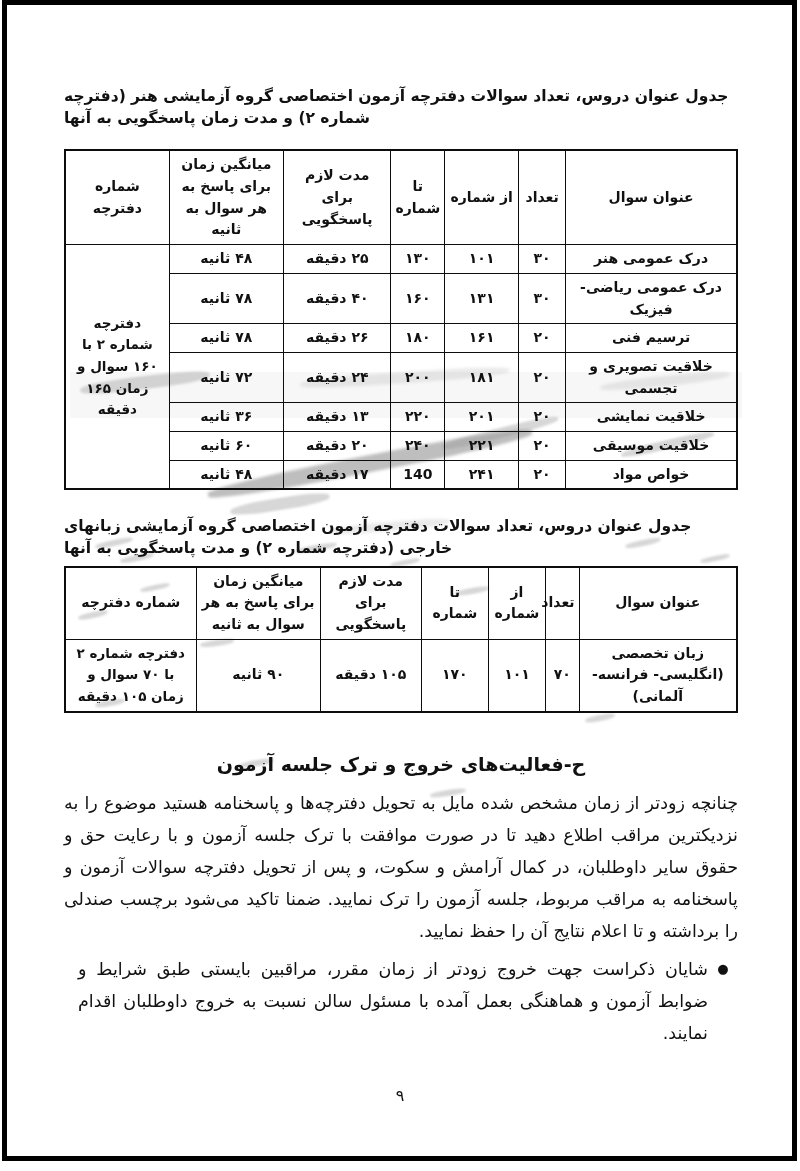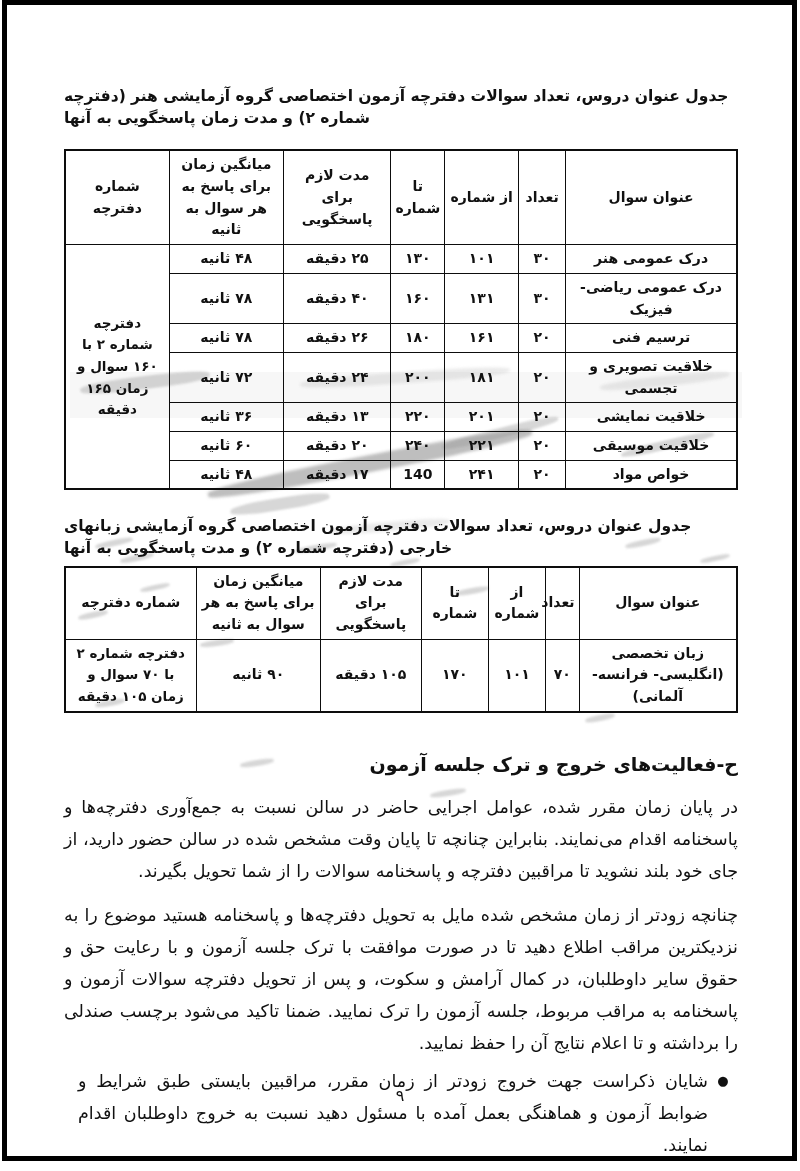--- a/index.html
+++ b/index.html
@@ -35,21 +35,21 @@
     padding:3px 4px; line-height:1.55; font-weight:600;
   }
   .t1 thead th { height:48px; }
   .t1 tbody td { height:28px; }
   .t2 thead th { height:50px; }
   .t2 tbody td { height:56px; }
   .booklet-cell { font-size:13.5px; line-height:1.6; }
 
   
   .section-heading {
-    margin-top:40px; font-size:19px; font-weight:bold; text-align:right;
+    margin-top:40px; font-size:19px; font-weight:bold; text-align:center;
   }
   .para {
     margin-top:16px; font-size:17.5px; line-height:32px;
     text-align:justify; font-weight:500;
   }
   .para.p2 { margin-top:12px; }
   .bullet-row { display:flex; margin-top:6px; }
   .bullet-dot {
     flex:0 0 30px; text-align:center; font-size:13px; line-height:32px;
   }
@@ -216,23 +216,22 @@
         <td>۱۷۰</td>
         <td>۱۰۵ دقیقه</td>
         <td>۹۰ ثانیه</td>
         <td class="booklet-cell">دفترچه شماره ۲ با ۷۰ سوال و زمان ۱۰۵ دقیقه</td>
       </tr>
     </tbody>
   </table>
 
   <div class="section-heading">ح-فعالیت‌های خروج و ترک جلسه آزمون</div>
 
-  <p class="para p1">در پایان زمان مقرر شده، عوامل اجرایی حاضر در سالن نسبت به جمع‌آوری دفترچه‌ها و پاسخنامه اقدام می‌نمایند. بنابراین چنانچه تا پایان وقت مشخص شده در سالن حضور دارید، از جای خود بلند نشوید تا مراقبین دفترچه و پاسخنامه سوالات را از شما تحویل بگیرند.</p>
   <p class="para p2">چنانچه زودتر از زمان مشخص شده مایل به تحویل دفترچه‌ها و پاسخنامه هستید موضوع را به نزدیکترین مراقب اطلاع دهید تا در صورت موافقت با ترک جلسه آزمون و با رعایت حق و حقوق سایر داوطلبان، در کمال آرامش و سکوت، و پس از تحویل دفترچه سوالات آزمون و پاسخنامه به مراقب مربوط، جلسه آزمون را ترک نمایید. ضمنا تاکید می‌شود برچسب صندلی را برداشته و تا اعلام نتایج آن را حفظ نمایید.</p>
 
   <div class="bullet-row">
     <span class="bullet-dot">●</span>
-    <div class="bullet-text">شایان ذکراست جهت خروج زودتر از زمان مقرر، مراقبین بایستی طبق شرایط و ضوابط آزمون و هماهنگی بعمل آمده با مسئول دهید نسبت به خروج داوطلبان اقدام نمایند.</div>
+    <div class="bullet-text">شایان ذکراست جهت خروج زودتر از زمان مقرر، مراقبین بایستی طبق شرایط و ضوابط آزمون و هماهنگی بعمل آمده با مسئول سالن نسبت به خروج داوطلبان اقدام نمایند.</div>
   </div>
 
 </div>
 
 <div class="page-number">۹</div>
 
 </body></html>

